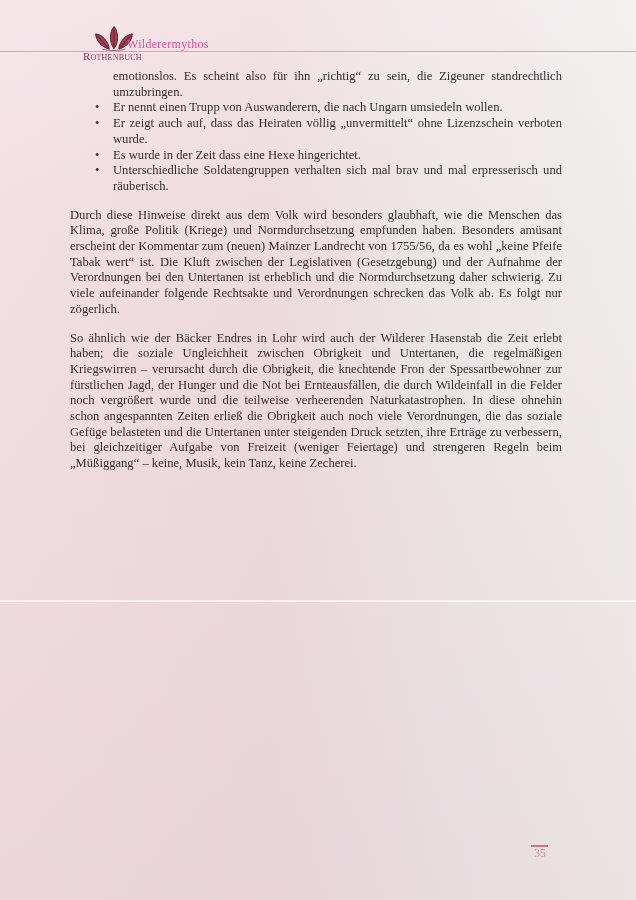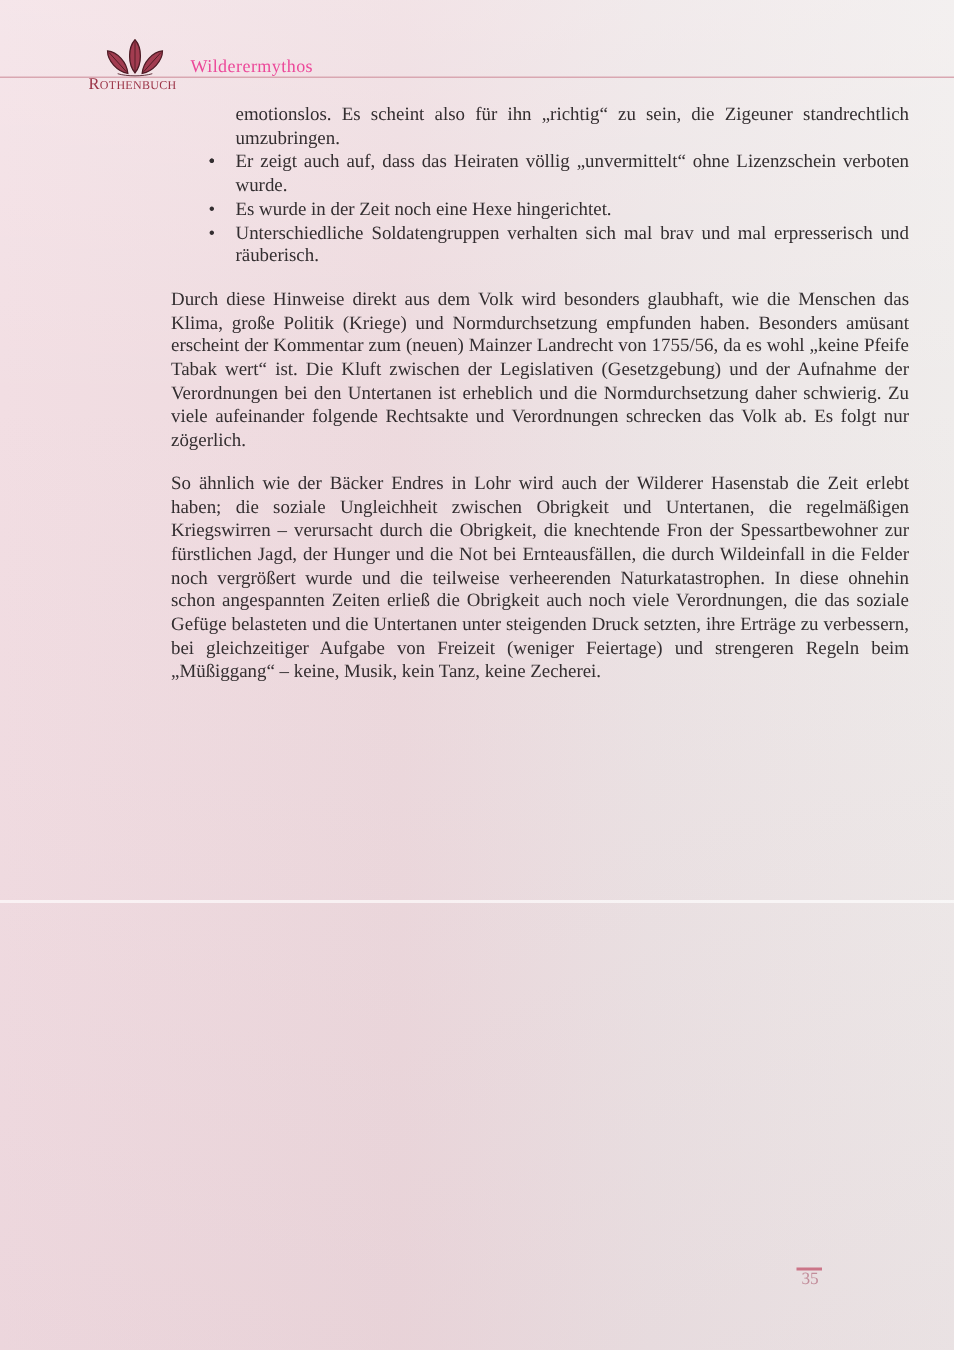--- a/index.html
+++ b/index.html
@@ -11,34 +11,34 @@
       linear-gradient(to right, #f2dee3 0%, #eddade 42%, #ece4e5 68%, #efeceb 100%);
   }
   .header-rule{
     position:absolute;top:51px;left:0;width:636px;height:1px;
     background:#d9a7b1;z-index:1;
   }
   .band-line{
     position:absolute;top:600px;left:0;width:636px;height:2px;
     background:rgba(255,255,255,0.65);z-index:1;
   }
-  .logo{position:absolute;left:59px;top:26px;z-index:2;line-height:0;text-align:right;}
+  .logo{position:absolute;left:83px;top:26px;z-index:2;line-height:0;text-align:right;}
   .logo svg{display:block;margin-left:6px;}
   .logo-wordmark{
     font-variant:small-caps;font-size:11px;line-height:11px;letter-spacing:0.2px;
     color:#9c3548;margin-top:-2px;white-space:nowrap;
   }
   .running-head{
     position:absolute;left:127px;top:37px;z-index:2;
     font-size:12px;color:#ec4899;letter-spacing:0.3px;white-space:nowrap;
   }
   .content{
     position:absolute;left:70px;top:69px;width:492px;
     font-size:12.6px;line-height:15.7px;color:#332e30;
-    text-align:justify;z-index:2;margin-left:44px;
+    text-align:justify;z-index:2;
   }
   .li{position:relative;padding-left:43px;}
   .li .marker{position:absolute;left:25px;top:0;}
   .cont{padding-left:43px;}
   .content p{margin:13px 0 0 0;}
   .footer-line{
     position:absolute;left:531px;top:845px;width:17px;height:2px;
     background:#cb7588;z-index:2;
   }
   .page-number{
@@ -69,28 +69,29 @@
   <div class="logo-wordmark">Rothenbuch</div>
 </div>
 
 <div class="running-head">Wilderermythos</div>
 
 <div class="content">
   <div class="cont">emotionslos. Es scheint also für ihn „richtig“ zu sein, die Zigeuner standrechtlich umzubringen.</div>
 
   <div class="li">
     <span class="marker">•</span>
+    <span>Er nennt einen Trupp von Auswanderern, die nach Ungarn umsiedeln wollen.</span>
   </div>
   <div class="li">
     <span class="marker">•</span>
     <span>Er zeigt auch auf, dass das Heiraten völlig „unvermittelt“ ohne Lizenzschein verboten wurde.</span>
   </div>
   <div class="li">
     <span class="marker">•</span>
-    <span>Es wurde in der Zeit noch eine Hexe hingerichtet.</span>
+    <span>Es wurde in der Zeit dass eine Hexe hingerichtet.</span>
   </div>
   <div class="li">
     <span class="marker">•</span>
     <span>Unterschiedliche Soldatengruppen verhalten sich mal brav und mal erpresserisch und räuberisch.</span>
   </div>
 
   <p>Durch diese Hinweise direkt aus dem Volk wird besonders glaubhaft, wie die Menschen das Klima, große Politik (Kriege) und Normdurchsetzung empfunden haben. Besonders amüsant erscheint der Kommentar zum (neuen) Mainzer Landrecht von 1755/56, da es wohl „keine Pfeife Tabak wert“ ist. Die Kluft zwischen der Legislativen (Gesetzgebung) und der Aufnahme der Verordnungen bei den Untertanen ist erheblich und die Normdurchsetzung daher schwierig. Zu viele aufeinander folgende Rechtsakte und Verordnungen schrecken das Volk ab. Es folgt nur zögerlich.</p>
   <p>So ähnlich wie der Bäcker Endres in Lohr wird auch der Wilderer Hasenstab die Zeit erlebt haben; die soziale Ungleichheit zwischen Obrigkeit und Untertanen, die regelmäßigen Kriegswirren – verursacht durch die Obrigkeit, die knechtende Fron der Spessartbewohner zur fürstlichen Jagd, der Hunger und die Not bei Ernteausfällen, die durch Wildeinfall in die Felder noch vergrößert wurde und die teilweise verheerenden Naturkatastrophen. In diese ohnehin schon angespannten Zeiten erließ die Obrigkeit auch noch viele Verordnungen, die das soziale Gefüge belasteten und die Untertanen unter steigenden Druck setzten, ihre Erträge zu verbessern, bei gleichzeitiger Aufgabe von Freizeit (weniger Feiertage) und strengeren Regeln beim „Müßiggang“ – keine, Musik, kein Tanz, keine Zecherei.</p>
 </div>
 

